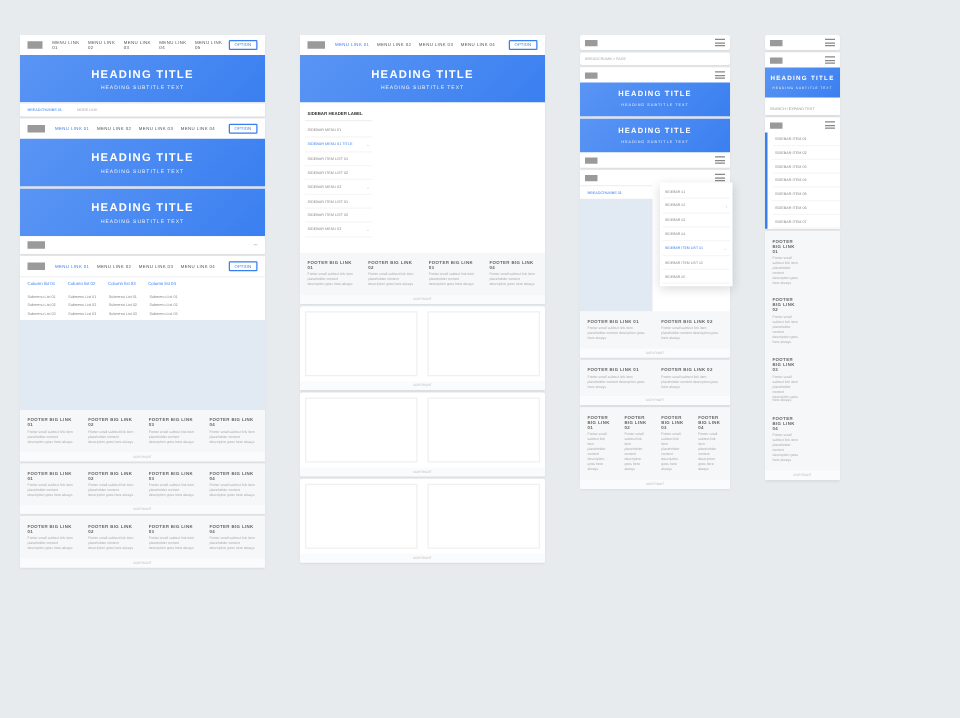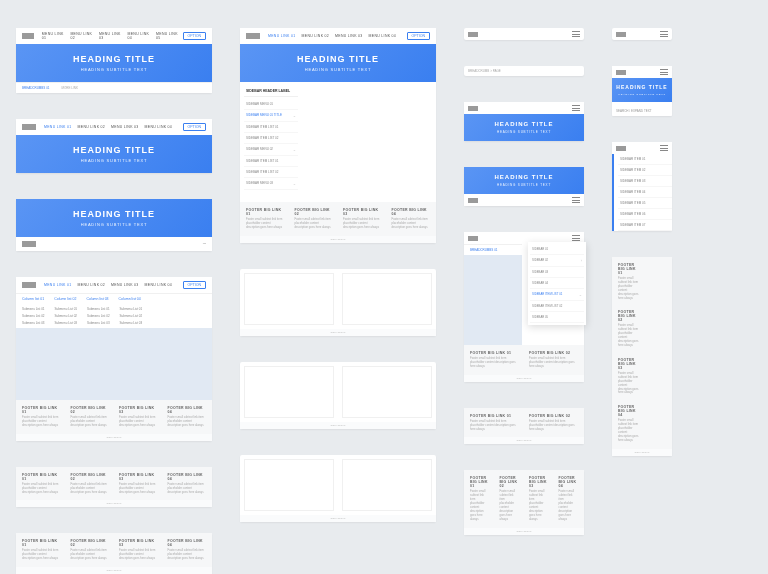--- a/index.html
+++ b/index.html
@@ -1,18 +1,18 @@
 <!DOCTYPE html>
 <html><head>
 <meta charset="utf-8">
 <style>
   * { margin:0; padding:0; box-sizing:border-box; }
   body { background:#e8ebee; font-family:-apple-system,Helvetica,Arial,sans-serif; font-size:6px; color:#888; width:768px; height:574px; overflow:hidden; padding:28px 16px; }
   .cols { display:flex; gap:28px; align-items:flex-start; }
-  .col { display:flex; flex-direction:column; gap:26px; }
+  .col { display:flex; flex-direction:column; gap:2px; }
   .col-1 { width:196px; }
   .col-2 { width:196px; }
   .col-3 { width:120px; }
   .col-4 { width:60px; }
   .card { background:#fff; border-radius:2px; box-shadow:0 1px 2px rgba(0,0,0,0.06); }
   .navbar { display:flex; align-items:center; padding:4px 6px; gap:4px; background:#fff; }
   .logo { width:14px; height:6px; background:#9a9a9a; margin-right:4px; }
   .nav-links { display:flex; gap:6px; font-size:3.5px; color:#555; letter-spacing:0.3px; }
   .nav-links.active span:first-child { color:#3a7ff0; }
   .cta { margin-left:auto; border:0.5px solid #3a7ff0; color:#3a7ff0; padding:1px 4px; font-size:3.5px; border-radius:1px; }

